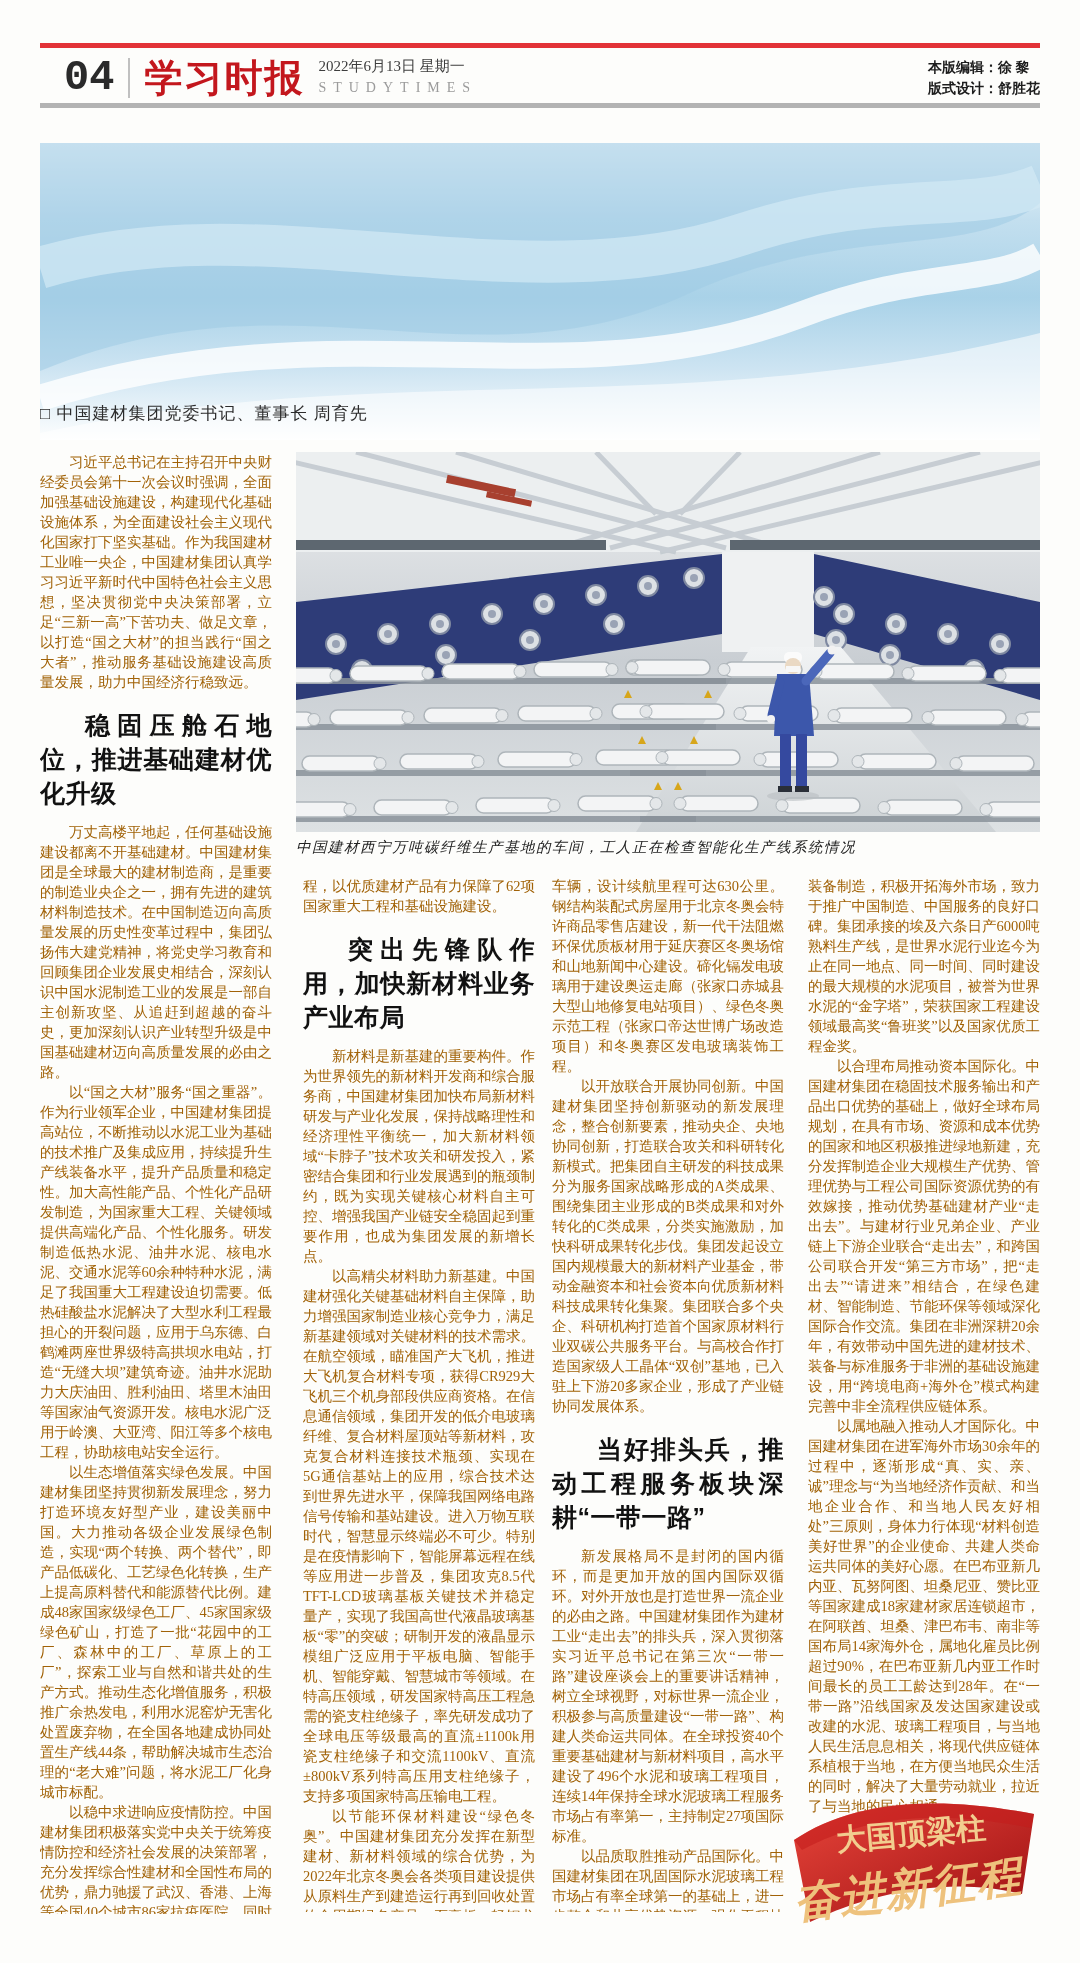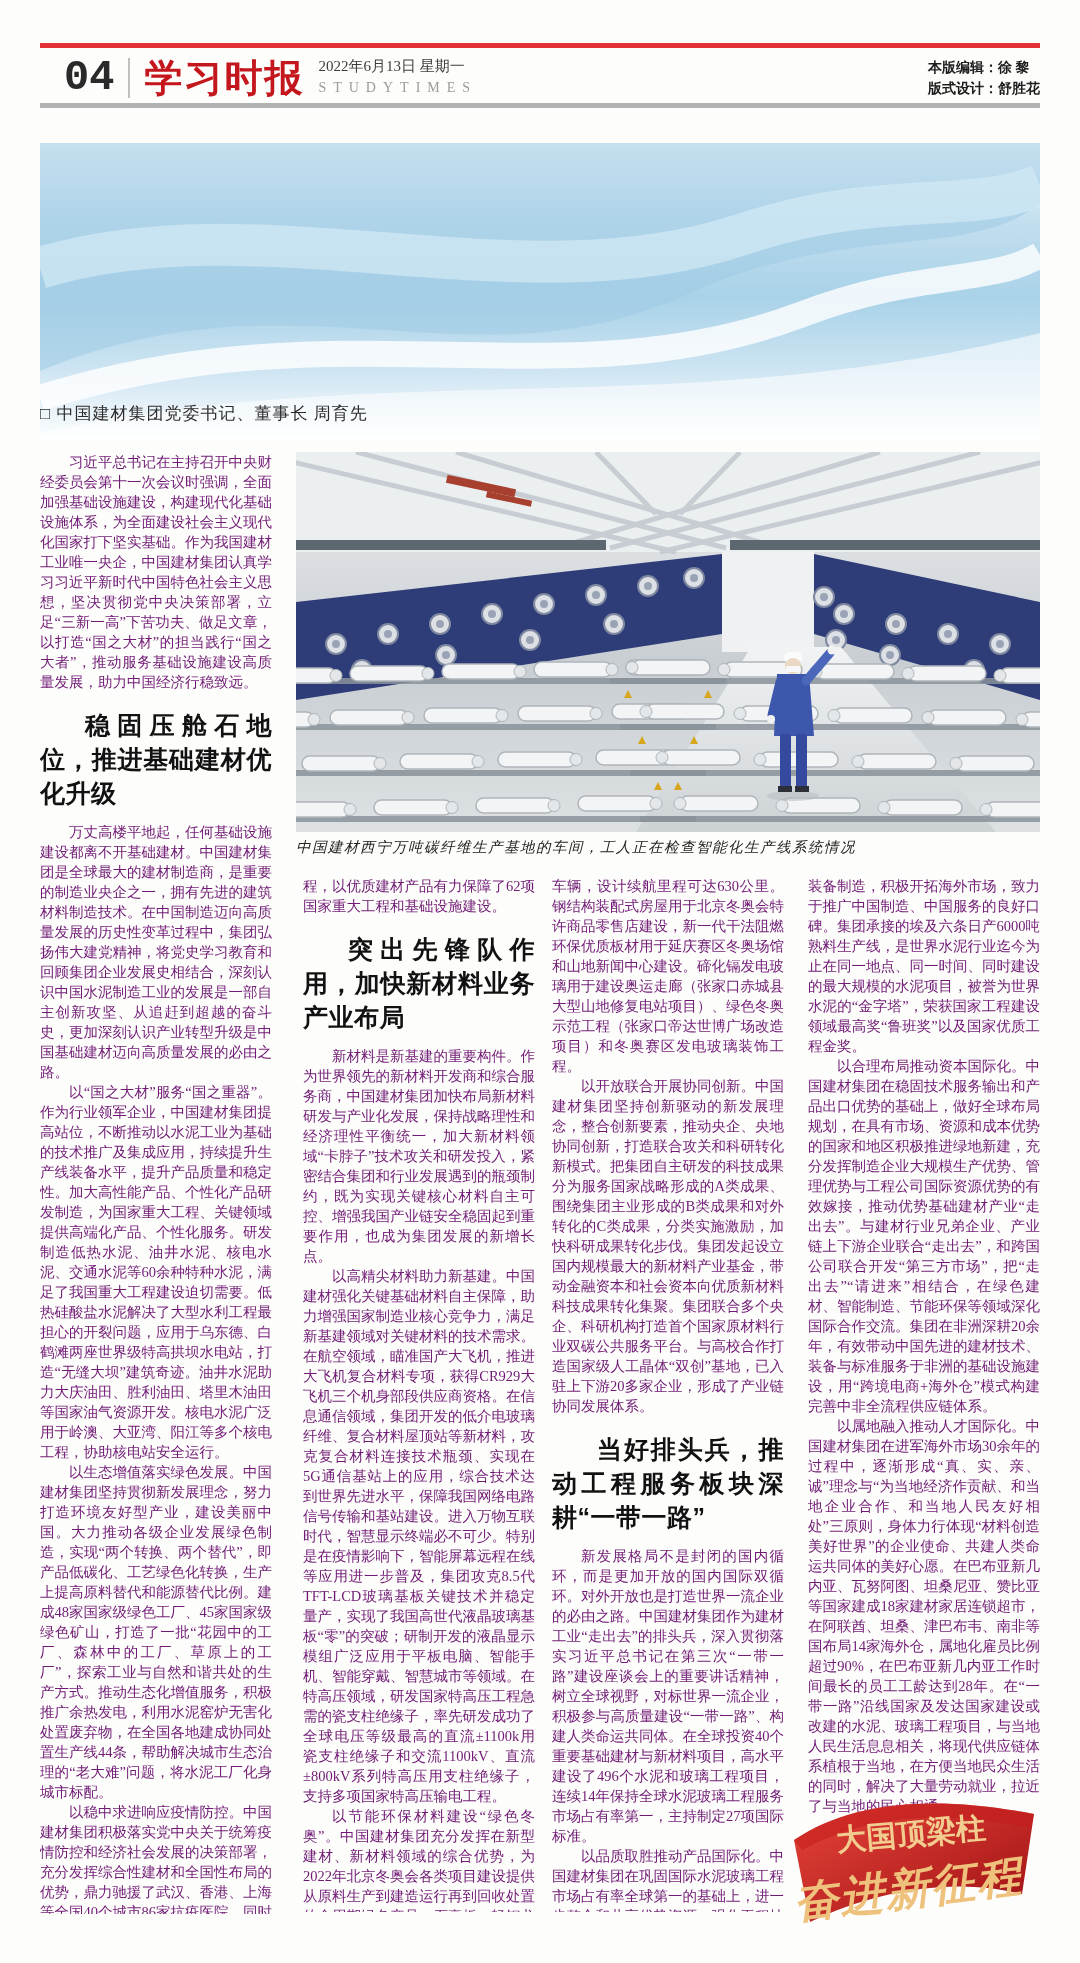--- a/index.html
+++ b/index.html
@@ -34,21 +34,21 @@
   .photo svg{display:block;width:100%;height:100%;}
   .caption{position:absolute;left:296px;top:838px;width:744px;height:24px;
            font-style:italic;font-size:14.5px;color:#222;text-align:left;letter-spacing:1.5px;}
 
   
   .col{position:absolute;width:232px;overflow:hidden;}
   .col1{left:40px; top:452px;height:1462px;}
   .col2{left:296px;top:876px;height:1036px;margin-left:7px;}
   .col3{left:552px;top:876px;height:1036px;}
   .col4{left:808px;top:876px;height:1036px;}
-  .para{margin:0;font-size:14.5px;line-height:20px;text-align:justify;text-indent:2em;color:#701a75;}
+  .para{margin:0;font-size:14.5px;line-height:20px;text-align:justify;text-indent:2em;color:#a16207;}
   .para.cont{text-indent:0;}
   .subhead{margin:16px 0 12px 0;font-family:"Liberation Sans",sans-serif;font-size:25px;line-height:34px;
            font-weight:bold;color:#111;text-align:justify;text-indent:1.8em;letter-spacing:0.5px;}
 
   
   .flag{position:absolute;left:780px;top:1786px;width:266px;height:168px;}
   .flag svg{display:block;width:100%;height:100%;}
 </style>
 </head>
 <body>

